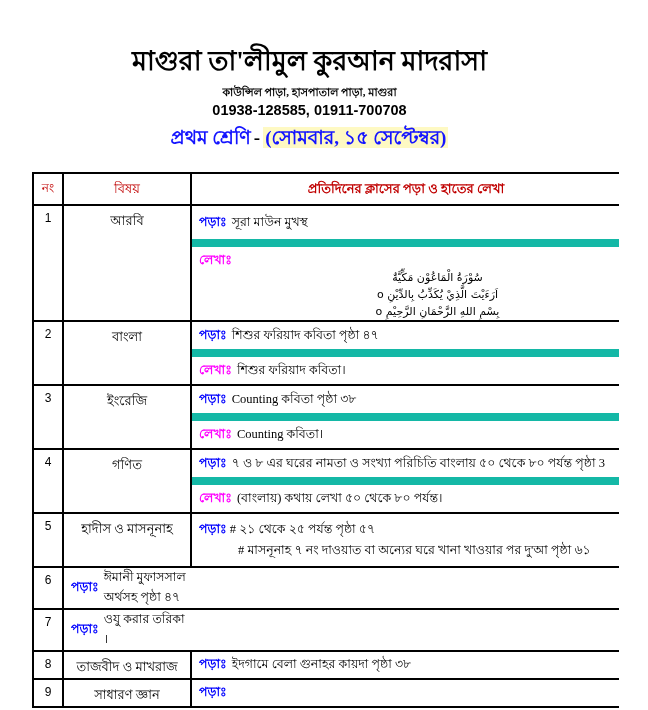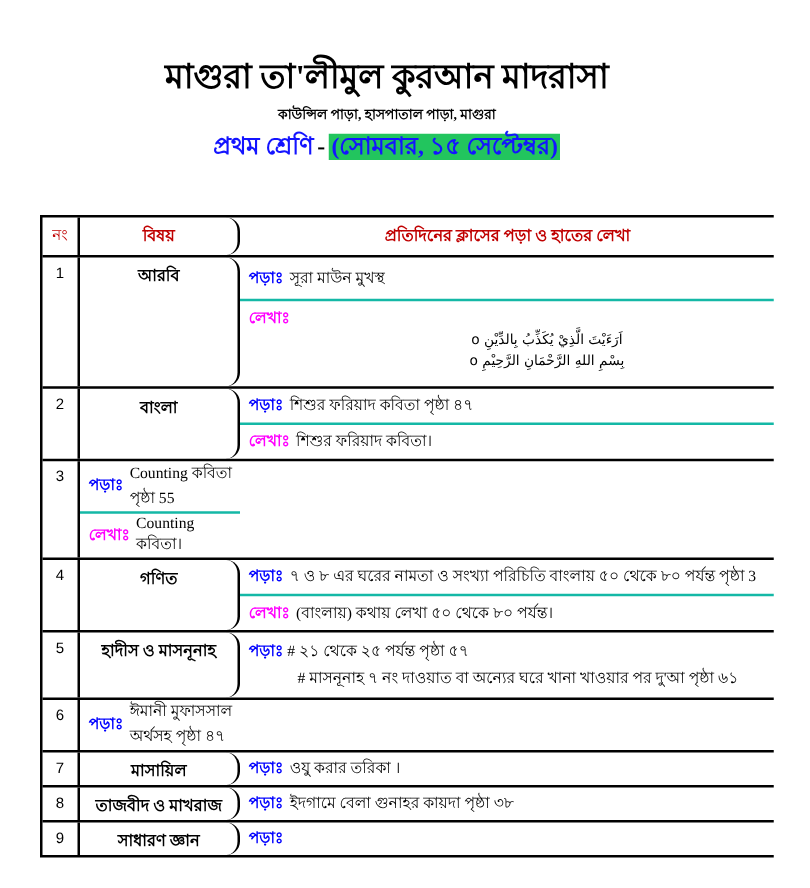--- a/index.html
+++ b/index.html
@@ -20,21 +20,21 @@
   }
   .phone{
     font-size:14.5px; font-weight:bold; margin-top:2px; line-height:18px;
     font-family:"Liberation Sans","DejaVu Sans",sans-serif;
   }
   .class-line{
     font-size:19px; font-weight:bold; margin-top:6px; line-height:26px;
   }
   .class-name{ color:#1414ff; }
   .class-sep{ color:#000; padding:0 3px; }
-  .date-highlight{ color:#1414ff; background:#22c55e; padding:0 2px; }
+  .date-highlight{ color:#1414ff; background:#fef9c3; padding:0 2px; }
 
   .lesson-table{
     position:absolute; left:32px; top:172px; width:586px;
     border:2px solid #000;
     font-size:12.5px;
   }
   .t-row{
     display:grid;
     grid-template-columns:30px 128px 1fr;
     border-top:2px solid #000;
@@ -43,34 +43,34 @@
   .cell{ min-width:0; }
   .c-no{
     border-right:2px solid #000;
     display:flex; justify-content:center; align-items:flex-start;
     padding-top:5px; font-size:12px;
     font-family:"Liberation Sans","DejaVu Sans",sans-serif;
   }
   .c-subject{
     border-right:2px solid #000;
     display:flex; justify-content:center; align-items:flex-start;
-    padding-top:5px; font-weight:bold; text-align:center; font-size:13px;border-radius:11px;
+    padding-top:5px; font-weight:normal; text-align:center; font-size:13px;
   }
   .c-content{ display:flex; flex-direction:column; }
   .hdr .c-no,.hdr .c-subject{ color:#c00000; align-items:center; padding-top:0; }
   .hdr{ min-height:30px; }
   .hdr .c-head{
     color:#c00000; font-weight:bold; text-align:center;
     display:flex; align-items:center; justify-content:center; font-size:13px;
   }
   .sub{
     display:flex; align-items:center; gap:5px;
     padding-left:7px; padding-right:4px;
   }
-  .sub + .sub{ border-top:2px solid #14b8a6; }
+  .sub + .sub{ border-top:8px solid #14b8a6; }
   .lbl{ font-weight:bold; white-space:nowrap; }
   .lbl.pora{ color:#0000ff; }
   .lbl.lekha{ color:#ff00ff; }
   .txt{ color:#000; }
 
   
   .r1 .sub-pora{ min-height:33px; }
   .r1 .sub-lekha{ min-height:64px; display:block; padding-top:4px; }
   .r2 .sub, .r3 .sub, .r4 .sub{ min-height:27px; }
   .r5 .c-content{ min-height:52px; justify-content:center; }
@@ -89,20 +89,21 @@
   }
 </style>
 </head>
 <body>
 
 <div class="page">
 
   <div class="header">
     <div class="title">মাগুরা তা'লীমুল কুরআন মাদরাসা</div>
     <div class="address">কাউন্সিল পাড়া, হাসপাতাল পাড়া, মাগুরা</div>
+    <div class="phone">01938-128585, 01911-700708</div>
     <div class="class-line">
       <span class="class-name">প্রথম শ্রেণি</span><span class="class-sep">-</span><span class="date-highlight">(সোমবার, ১৫ সেপ্টেম্বর)</span>
     </div>
   </div>
 
   <div class="lesson-table">
 
     <div class="t-row hdr">
       <div class="cell c-no">নং</div>
       <div class="cell c-subject">বিষয়</div>
@@ -113,20 +114,21 @@
       <div class="cell c-no">1</div>
       <div class="cell c-subject">আরবি</div>
       <div class="cell c-content">
         <div class="sub sub-pora">
           <span class="lbl pora">পড়াঃ</span>
           <span class="txt">সূরা মাউন মুখস্থ</span>
         </div>
         <div class="sub sub-lekha">
           <span class="lbl lekha">লেখাঃ</span>
           <div class="arabic-block">
+            <div>سُوْرَةُ الْمَاعُوْن مَكِّيَّةٌ</div>
             <div>o اَرَءَيْتَ الَّذِيْ يُكَذِّبُ بِالدِّيْنِ</div>
             <div>o بِسْمِ اللهِ الرَّحْمَانِ الرَّحِيْمِ</div>
           </div>
         </div>
       </div>
     </div>
 
     <div class="t-row r2">
       <div class="cell c-no">2</div>
       <div class="cell c-subject">বাংলা</div>
@@ -137,24 +139,25 @@
         </div>
         <div class="sub">
           <span class="lbl lekha">লেখাঃ</span>
           <span class="txt">শিশুর ফরিয়াদ কবিতা।</span>
         </div>
       </div>
     </div>
 
     <div class="t-row r3">
       <div class="cell c-no">3</div>
-      <div class="cell c-content">
-        <div class="sub">
-          <span class="lbl pora">পড়াঃ</span>
-          <span class="txt">Counting কবিতা পৃষ্ঠা 55</span>
+      <div class="cell c-subject">ইংরেজি</div>
+      <div class="cell c-content">
+        <div class="sub">
+          <span class="lbl pora">পড়াঃ</span>
+          <span class="txt">Counting কবিতা পৃষ্ঠা ৩৮</span>
         </div>
         <div class="sub">
           <span class="lbl lekha">লেখাঃ</span>
           <span class="txt">Counting কবিতা।</span>
         </div>
       </div>
     </div>
 
     <div class="t-row r4">
       <div class="cell c-no">4</div>
@@ -190,21 +193,20 @@
       <div class="cell c-content">
         <div class="sub">
           <span class="lbl pora">পড়াঃ</span>
           <span class="txt">ঈমানী মুফাসসাল অর্থসহ পৃষ্ঠা ৪৭</span>
         </div>
       </div>
     </div>
 
     <div class="t-row small">
       <div class="cell c-no">7</div>
-      <div class="cell c-subject">মাসায়িল</div>
       <div class="cell c-content">
         <div class="sub">
           <span class="lbl pora">পড়াঃ</span>
           <span class="txt">ওযু করার তরিকা ।</span>
         </div>
       </div>
     </div>
 
     <div class="t-row small">
       <div class="cell c-no">8</div>

